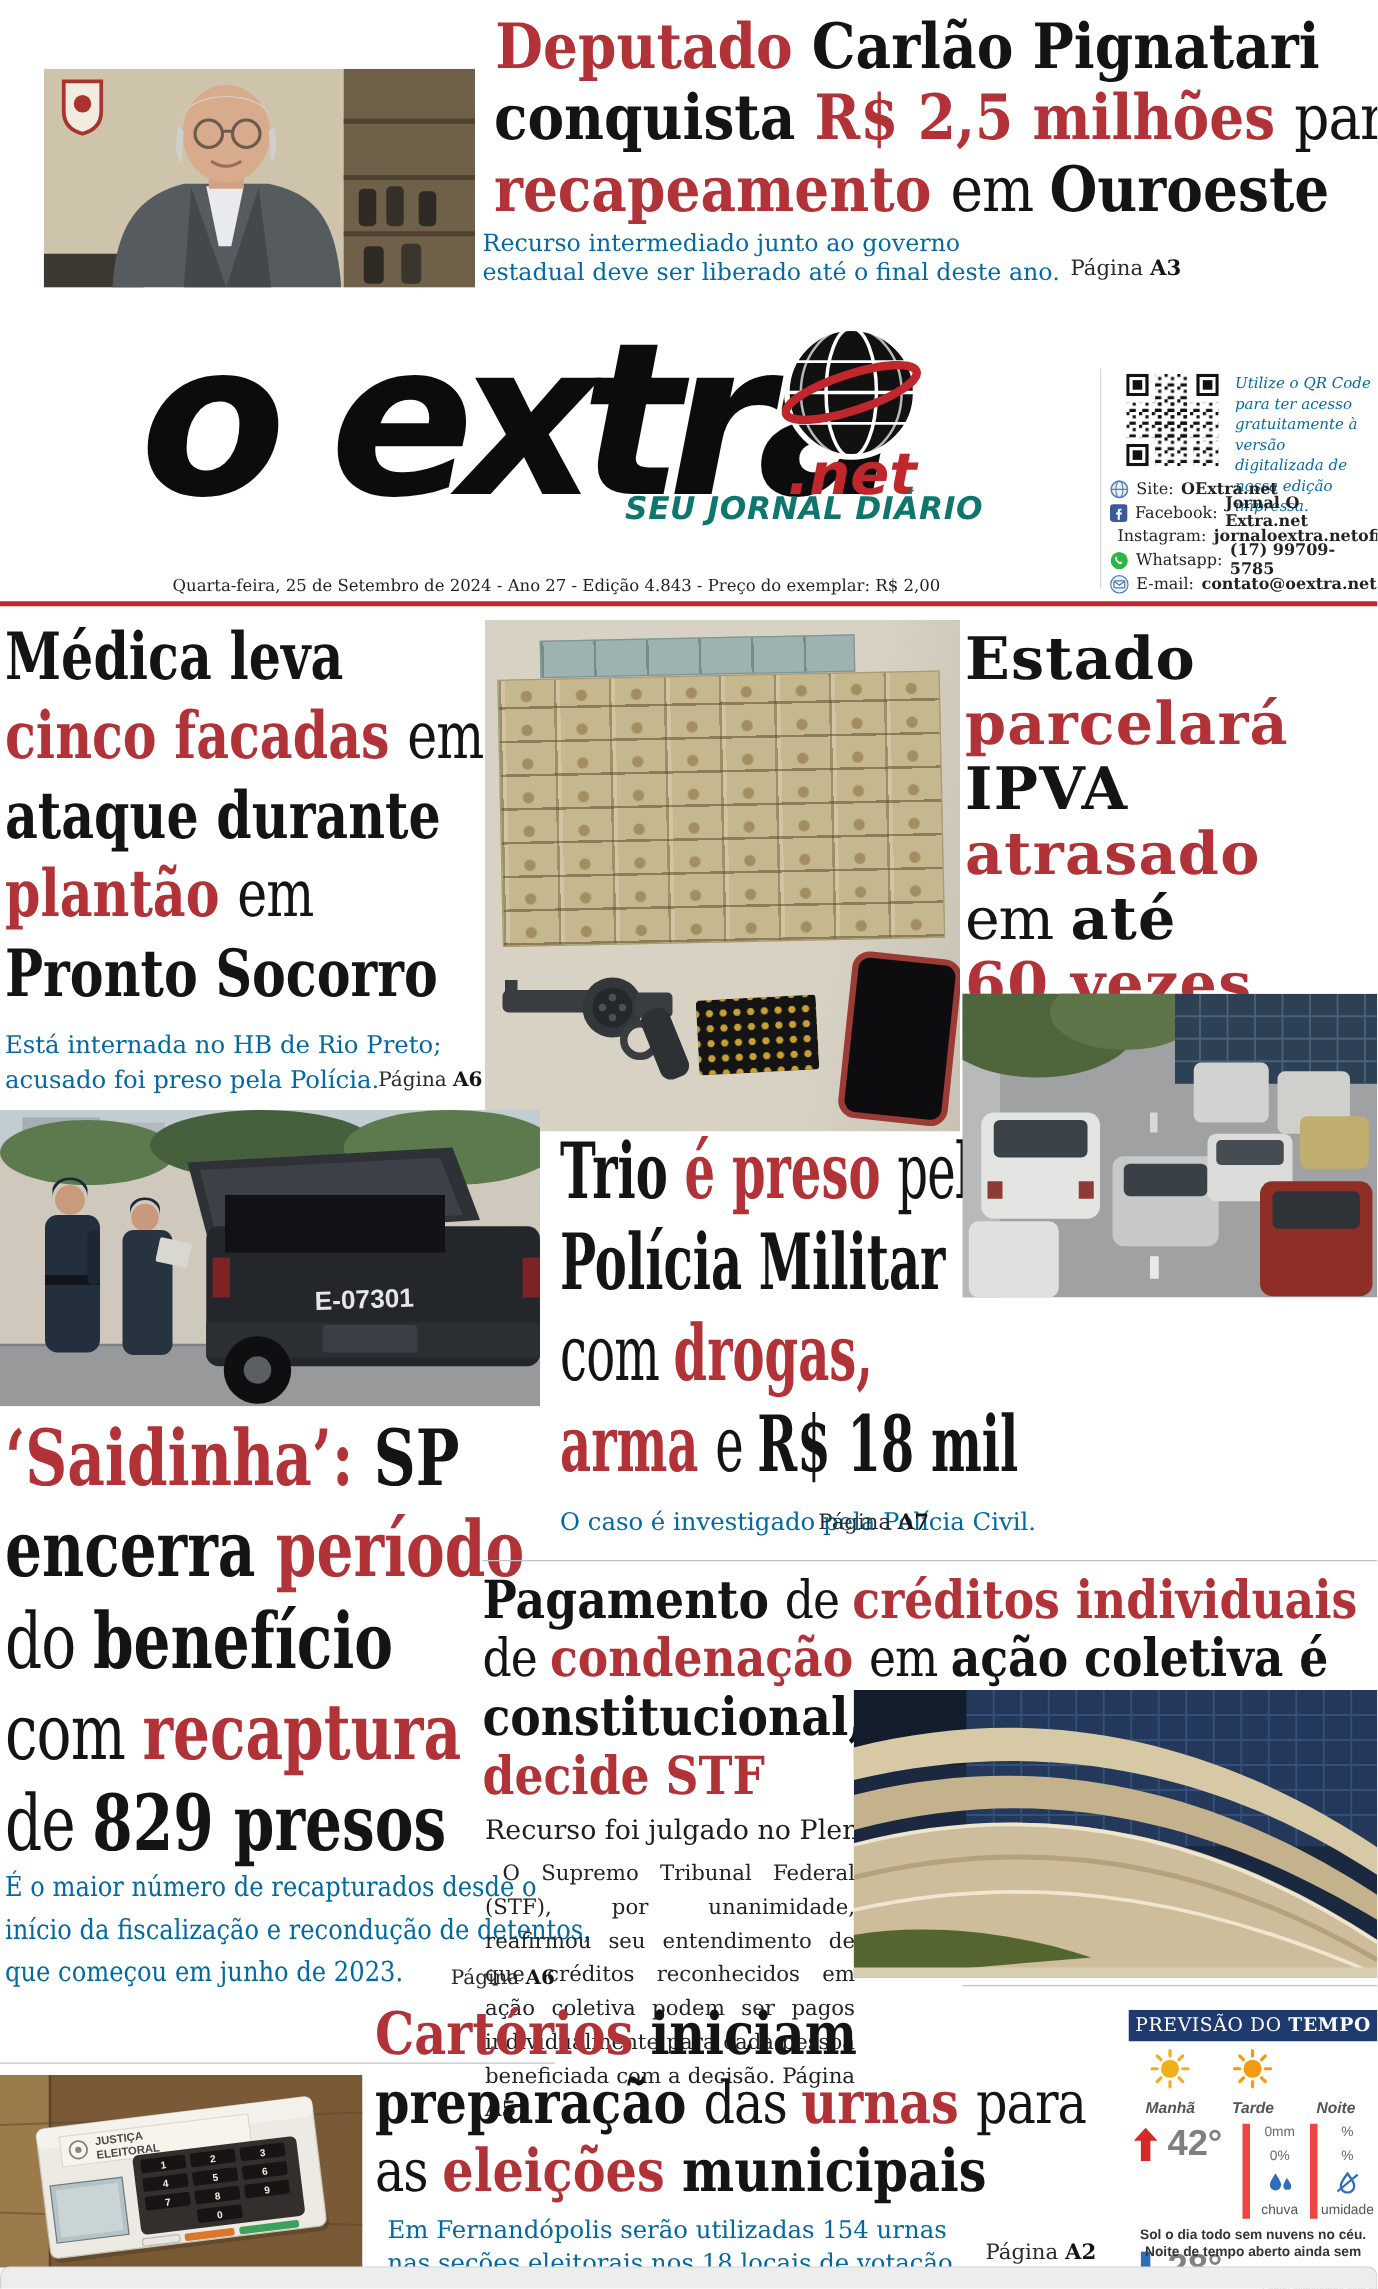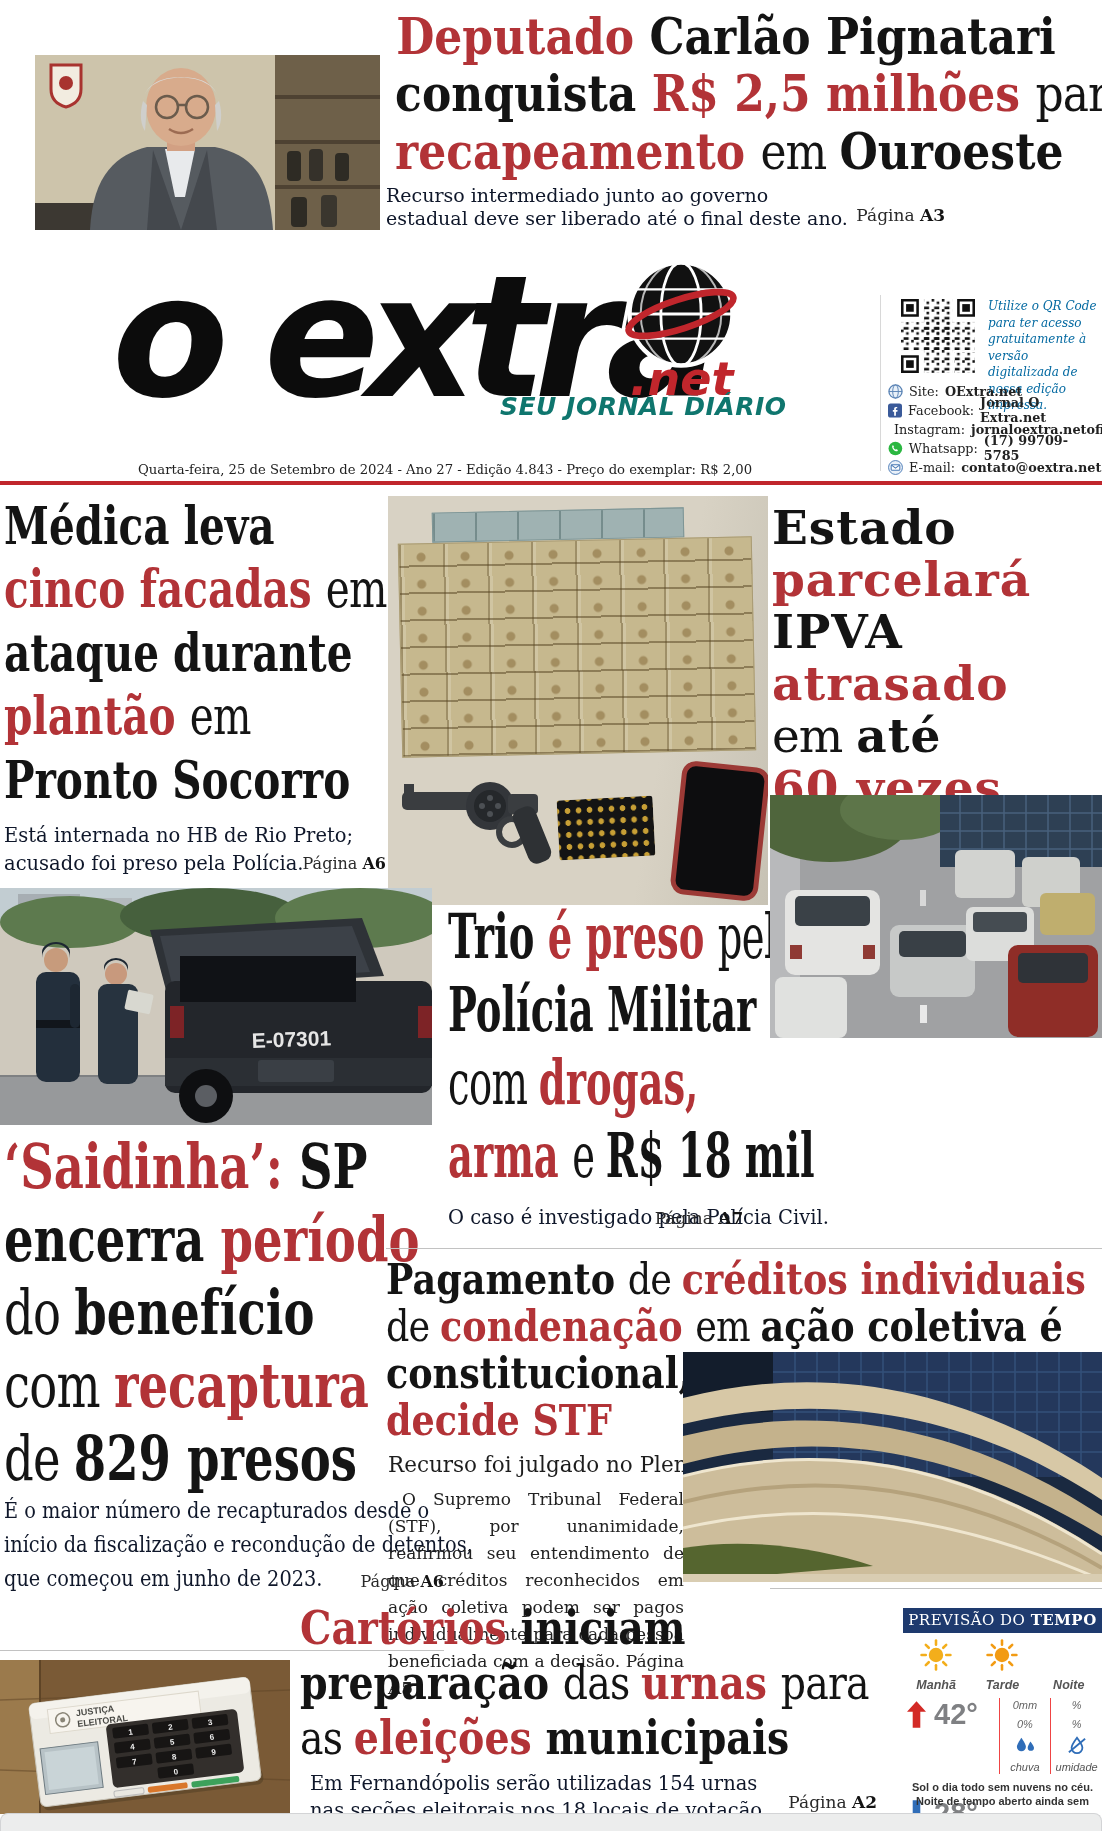--- a/index.html
+++ b/index.html
@@ -14,21 +14,21 @@
   .seg-n{font-weight:400;letter-spacing:-1px;}
   .hl-top{font-size:50px;line-height:57px;text-align:center;--sx:.88;--ox:50%;
           text-shadow:3px 0 0 #fff,-3px 0 0 #fff,0 3px 0 #fff,0 -3px 0 #fff,2px 2px 0 #fff,-2px -2px 0 #fff,2px -2px 0 #fff,-2px 2px 0 #fff;}
   .hl-medica{font-size:52px;line-height:63px;--sx:.78;}
   .hl-estado{font-size:47px;line-height:52px;letter-spacing:1px;--sx:1;}
   .hl-trio{font-size:62px;line-height:73px;--sx:.62;}
   .hl-saidinha{font-size:62px;line-height:73px;--sx:.75;}
   .hl-stf{font-size:42px;line-height:47px;--sx:.87;}
   .hl-cart{font-size:47px;line-height:55px;--sx:.84;}
   
-  .sub{position:absolute;color:#0f172a;}
+  .sub{position:absolute;color:#0369a1;}
   .sub div{white-space:nowrap;}
   .sub-top{font-size:19px;line-height:23px;}
   .sub-medica{font-size:19.5px;line-height:28px;}
   .sub-estado{font-size:21px;line-height:24px;}
   .sub-trio{font-size:19.5px;}
   .sub-said{font-size:22px;line-height:34px;}
   .sub-said div{transform:scaleX(.88);transform-origin:0 50%;}
   .sub-cart{font-size:19.5px;line-height:27px;}
   .pb{position:absolute;font-size:17px;color:#2a2a2a;}
   .pb b{font-weight:700;color:#141414;}
@@ -57,22 +57,22 @@
   .w-head{background:#1e3a6e;color:#fff;font-family:"DejaVu Serif",serif;font-size:15px;
           text-align:center;padding:3px 0 4px;letter-spacing:.5px;}
   .w-icons{display:flex;margin-top:5px;font-style:italic;}
   .w-icons .w-col{width:66.3px;text-align:center;}
   .w-col .w-lab{font-size:12.5px;font-weight:700;color:#555;margin-top:2px;}
   .w-grid{display:flex;margin-top:6px;height:76px;}
   .w-temps{width:96px;display:flex;flex-direction:column;justify-content:space-between;gap:32px;}
   .w-trow{display:flex;align-items:center;gap:8px;height:34px;padding-left:4px;}
   .w-tval{font-size:29px;font-weight:700;color:#7f8083;}
   .w-sep{height:1px;background:#ddd;margin:1px 2px;}
-  .w-cell{width:51px;border-left:1px solid #ef4444;text-align:center;font-size:11px;color:#666;
-          display:flex;flex-direction:column;align-items:center;justify-content:space-between;padding:1px 0;font-style:italic;}
+  .w-cell{width:51px;border-left:6px solid #ef4444;text-align:center;font-size:11px;color:#666;
+          display:flex;flex-direction:column;align-items:center;justify-content:space-between;padding:1px 0;}
   .w-cell .w-clab{color:#555;}
   .w-sum{margin-top:6px;text-align:center;font-size:11px;font-weight:700;color:#333;line-height:1.3;}
   .w-src{margin-top:3px;text-align:right;font-size:8px;color:#999;}
   
   .photo{position:absolute;overflow:hidden;}
   .photo-money{background:linear-gradient(100deg,#d8d2c4 70%,#c7c2b4 100%);}
   .money-grid{position:absolute;left:12px;top:44px;width:352px;height:212px;transform:rotate(-1.2deg);
      background-color:#c6b88e;border:1px solid #a99b74;
      background-image:
        radial-gradient(circle at 22px 13px, rgba(120,90,40,.45) 4px, rgba(0,0,0,0) 5px),

